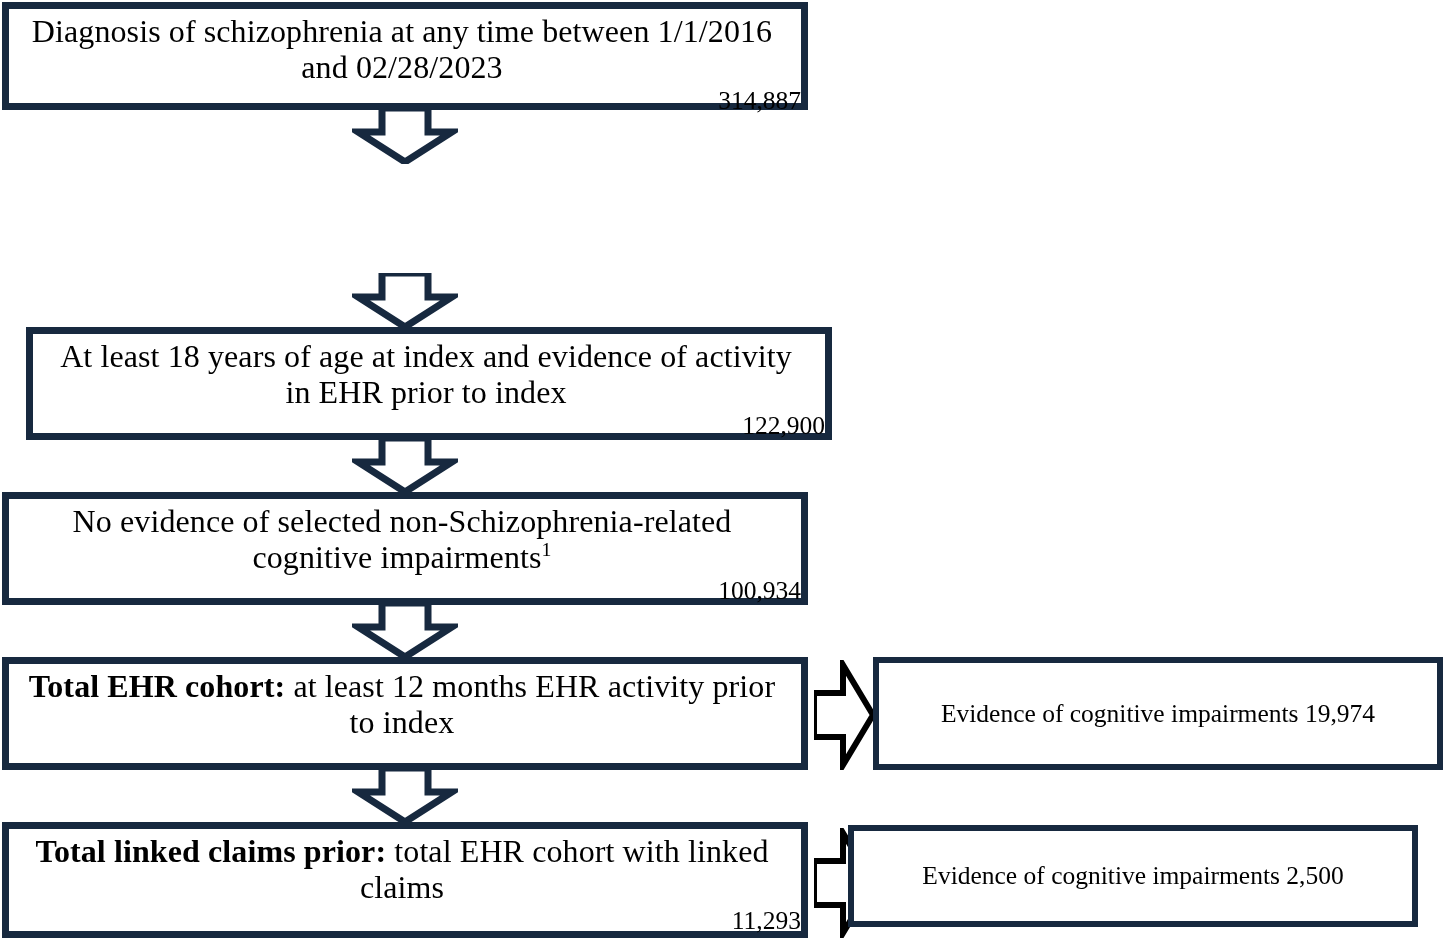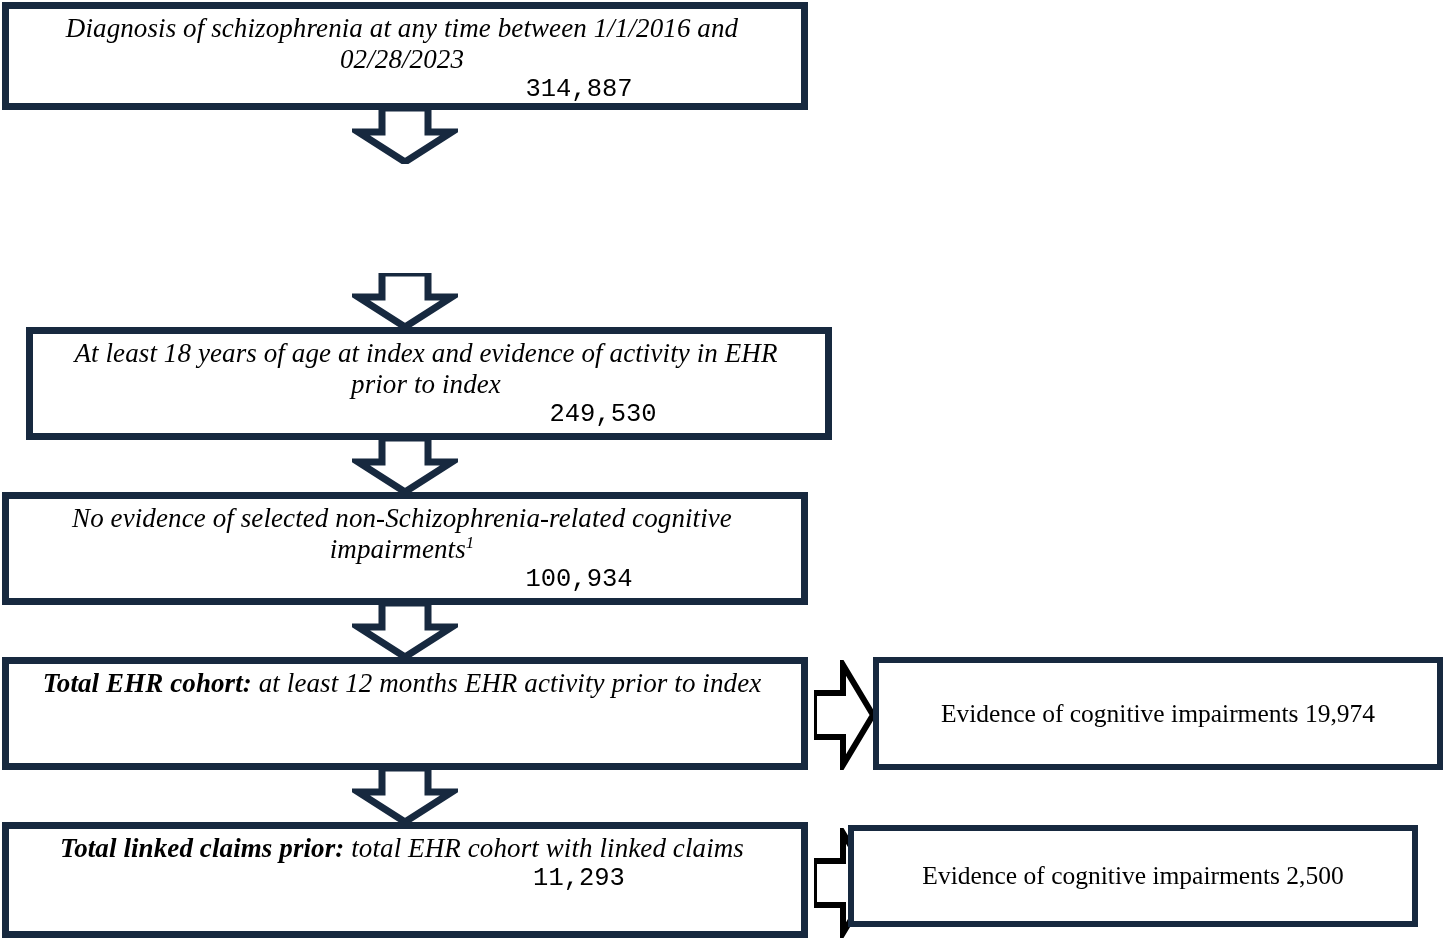--- a/index.html
+++ b/index.html
@@ -27,41 +27,39 @@
     background: #ffffff;
     border: 7px solid #17293f;
     display: block;
   }
   .flow-box.right-box {
     border-width: 6px;
   }
 
   .box-text {
     text-align: center;
-    font-size: 27px;
+    font-size: 32px;
     line-height: 1.14;
     padding: 4px 20px 0 14px;
     letter-spacing: 0.1px;
-    font-style: italic;
   }
   .box-text b {
     font-weight: bold;
   }
   .box-text sup {
     font-size: 0.62em;
     vertical-align: super;
     line-height: 0;
   }
 
   .box-count {
     font-size: 25.5px;
     line-height: 1.14;
     padding-left: 348px;
-    text-align: center;
-    font-family: Liberation Mono, monospace;
+    text-align: right;
   }
 
   .right-text {
     text-align: right;
     font-size: 25.5px;
     line-height: 1.15;
     padding: 0 10px;
   }
 
   
@@ -99,21 +97,21 @@
   <div class="arrow" style="left:352px; top:273px; width:106px; height:56px;">
     <svg width="106" height="56" viewBox="0 0 106 56" xmlns="http://www.w3.org/2000/svg">
       <polygon points="30,0 76,0 76,24 100,24 53,54 6,24 30,24" fill="#ffffff" stroke="#17293f" stroke-width="7" stroke-linejoin="miter"></polygon>
     </svg>
   </div>
 
   <div class="flow-box" style="left:2px; top:327px; width:806px; height:113px;margin-left:24px;">
     <div class="box-text">
       <span>At least 18 years of age at index and evidence of activity in EHR prior to index</span>
     </div>
-    <div class="box-count">249,530</div>
+    <div class="box-count">122,900</div>
   </div>
 
   <div class="arrow" style="left:352px; top:438px; width:106px; height:56px;">
     <svg width="106" height="56" viewBox="0 0 106 56" xmlns="http://www.w3.org/2000/svg">
       <polygon points="30,0 76,0 76,24 100,24 53,54 6,24 30,24" fill="#ffffff" stroke="#17293f" stroke-width="7" stroke-linejoin="miter"></polygon>
     </svg>
   </div>
 
   <div class="flow-box" style="left:2px; top:492px; width:806px; height:113px;">
     <div class="box-text">

